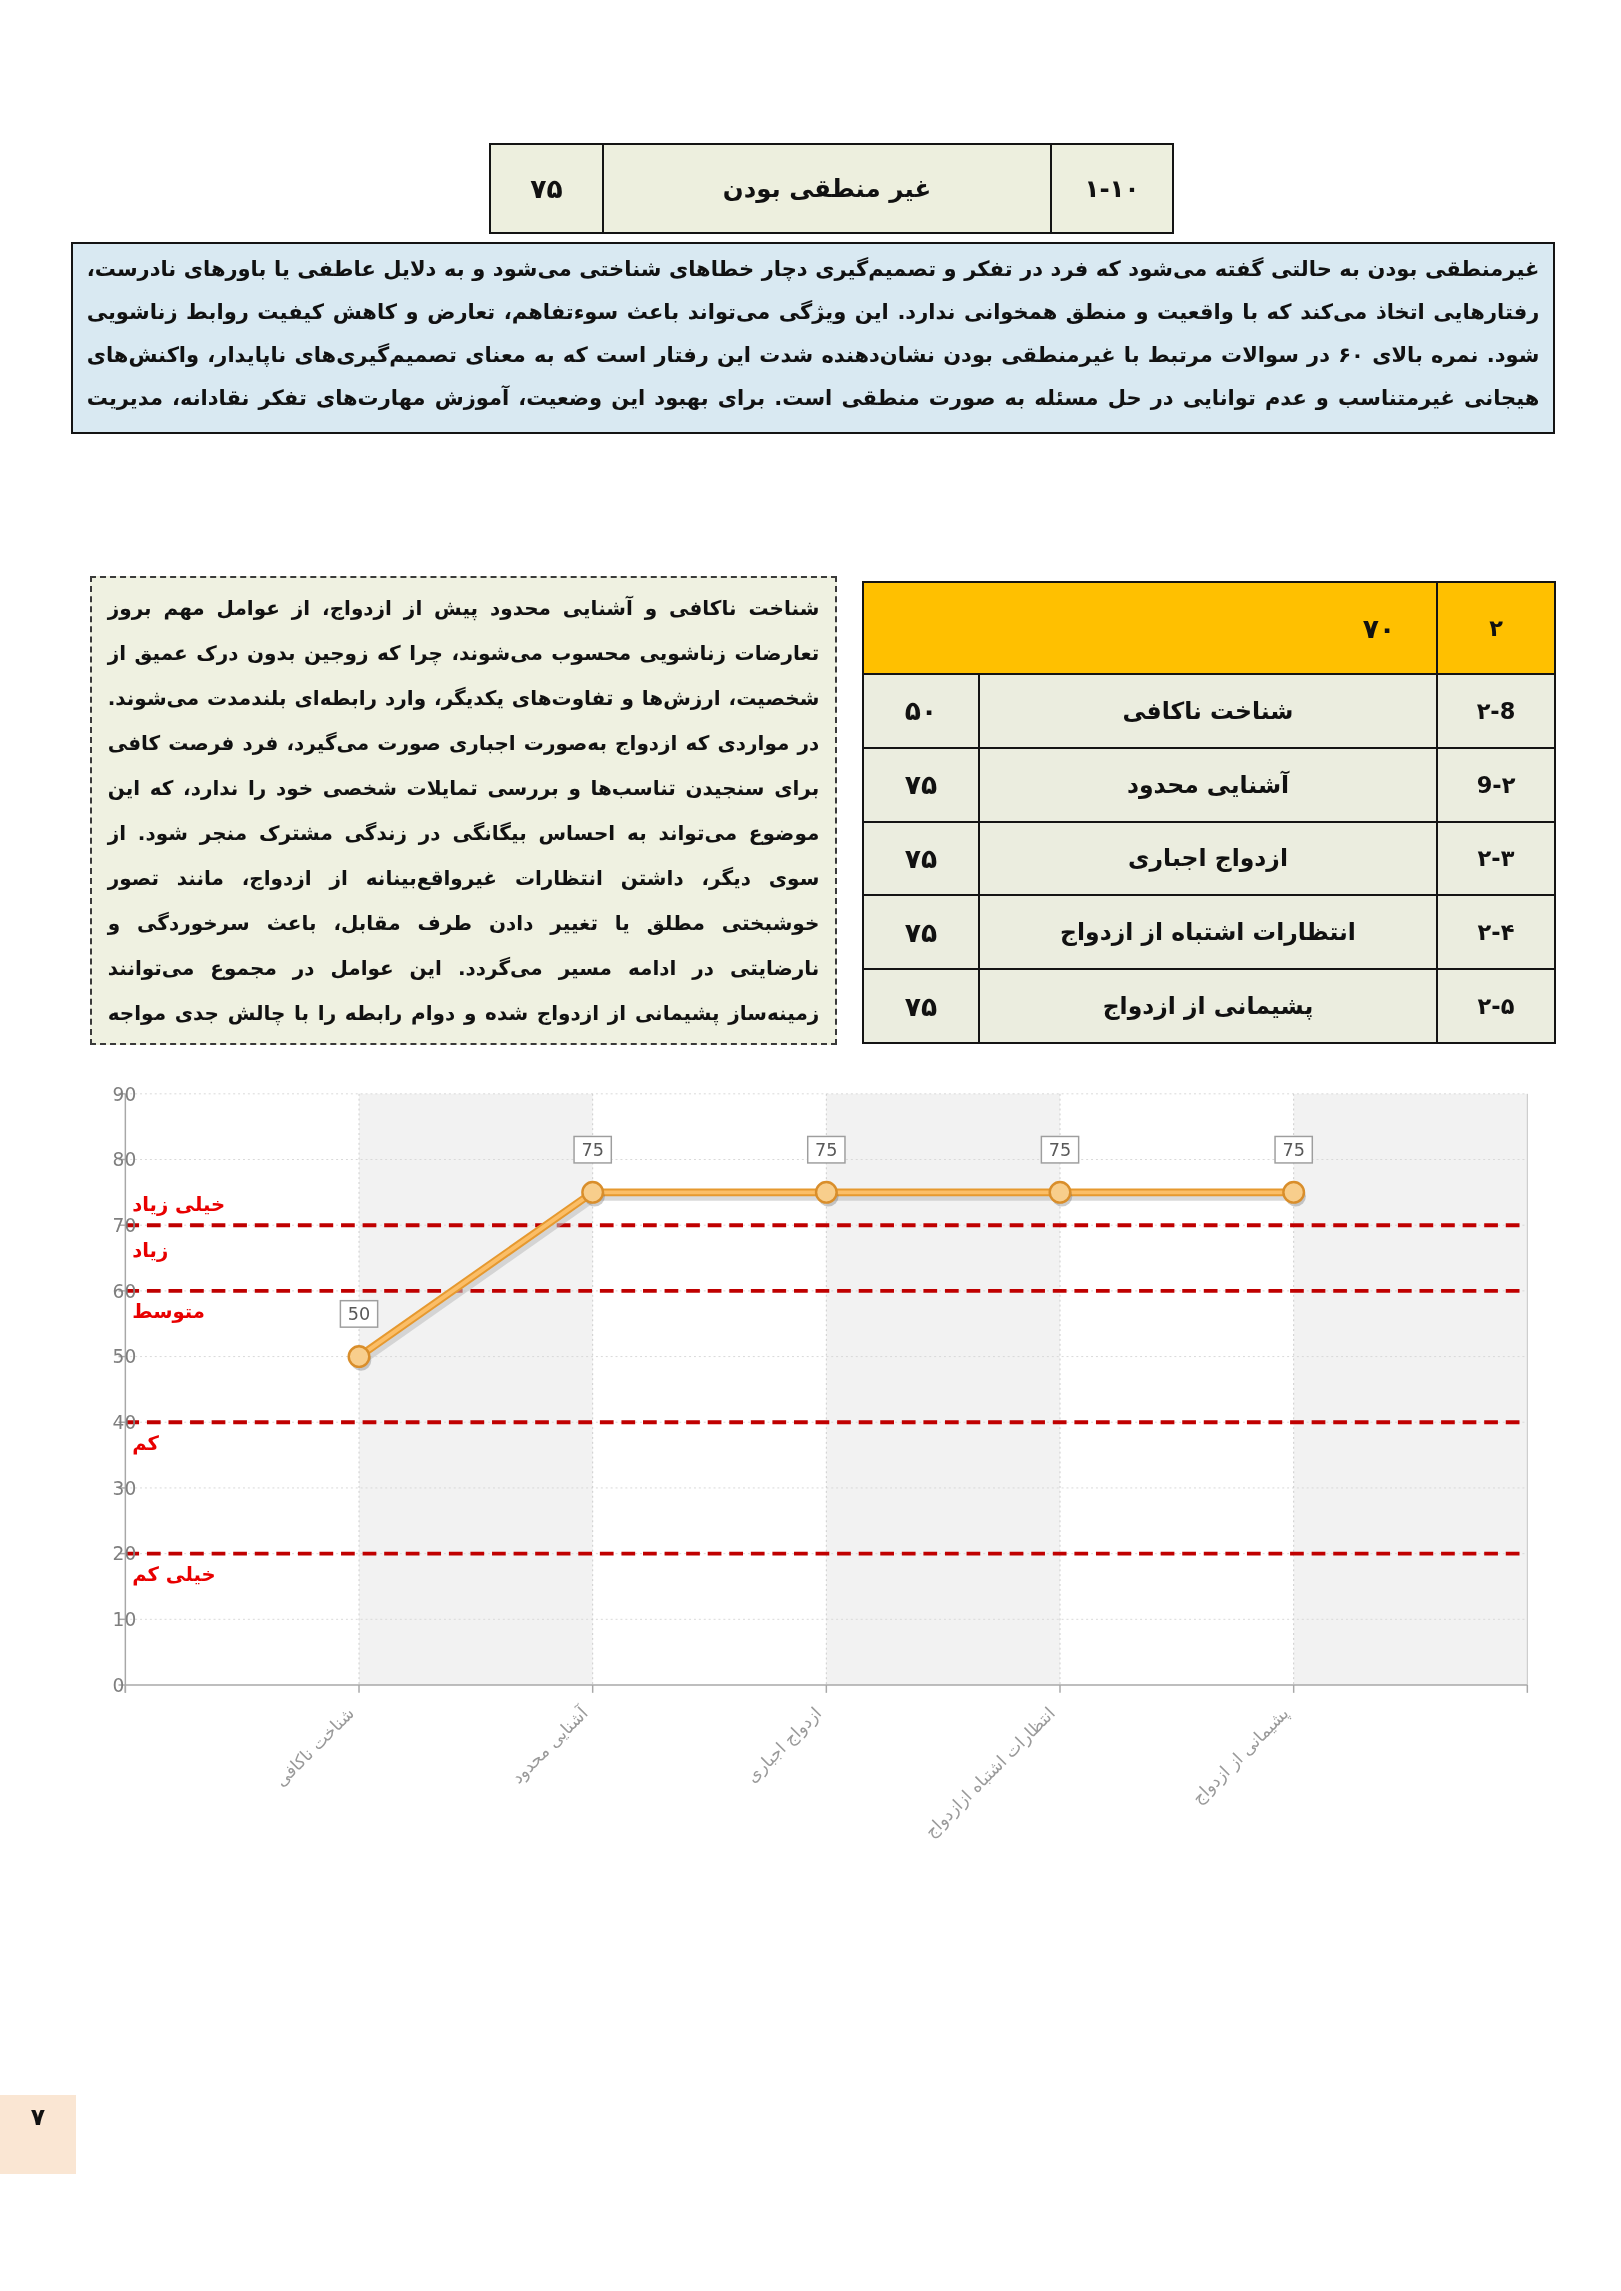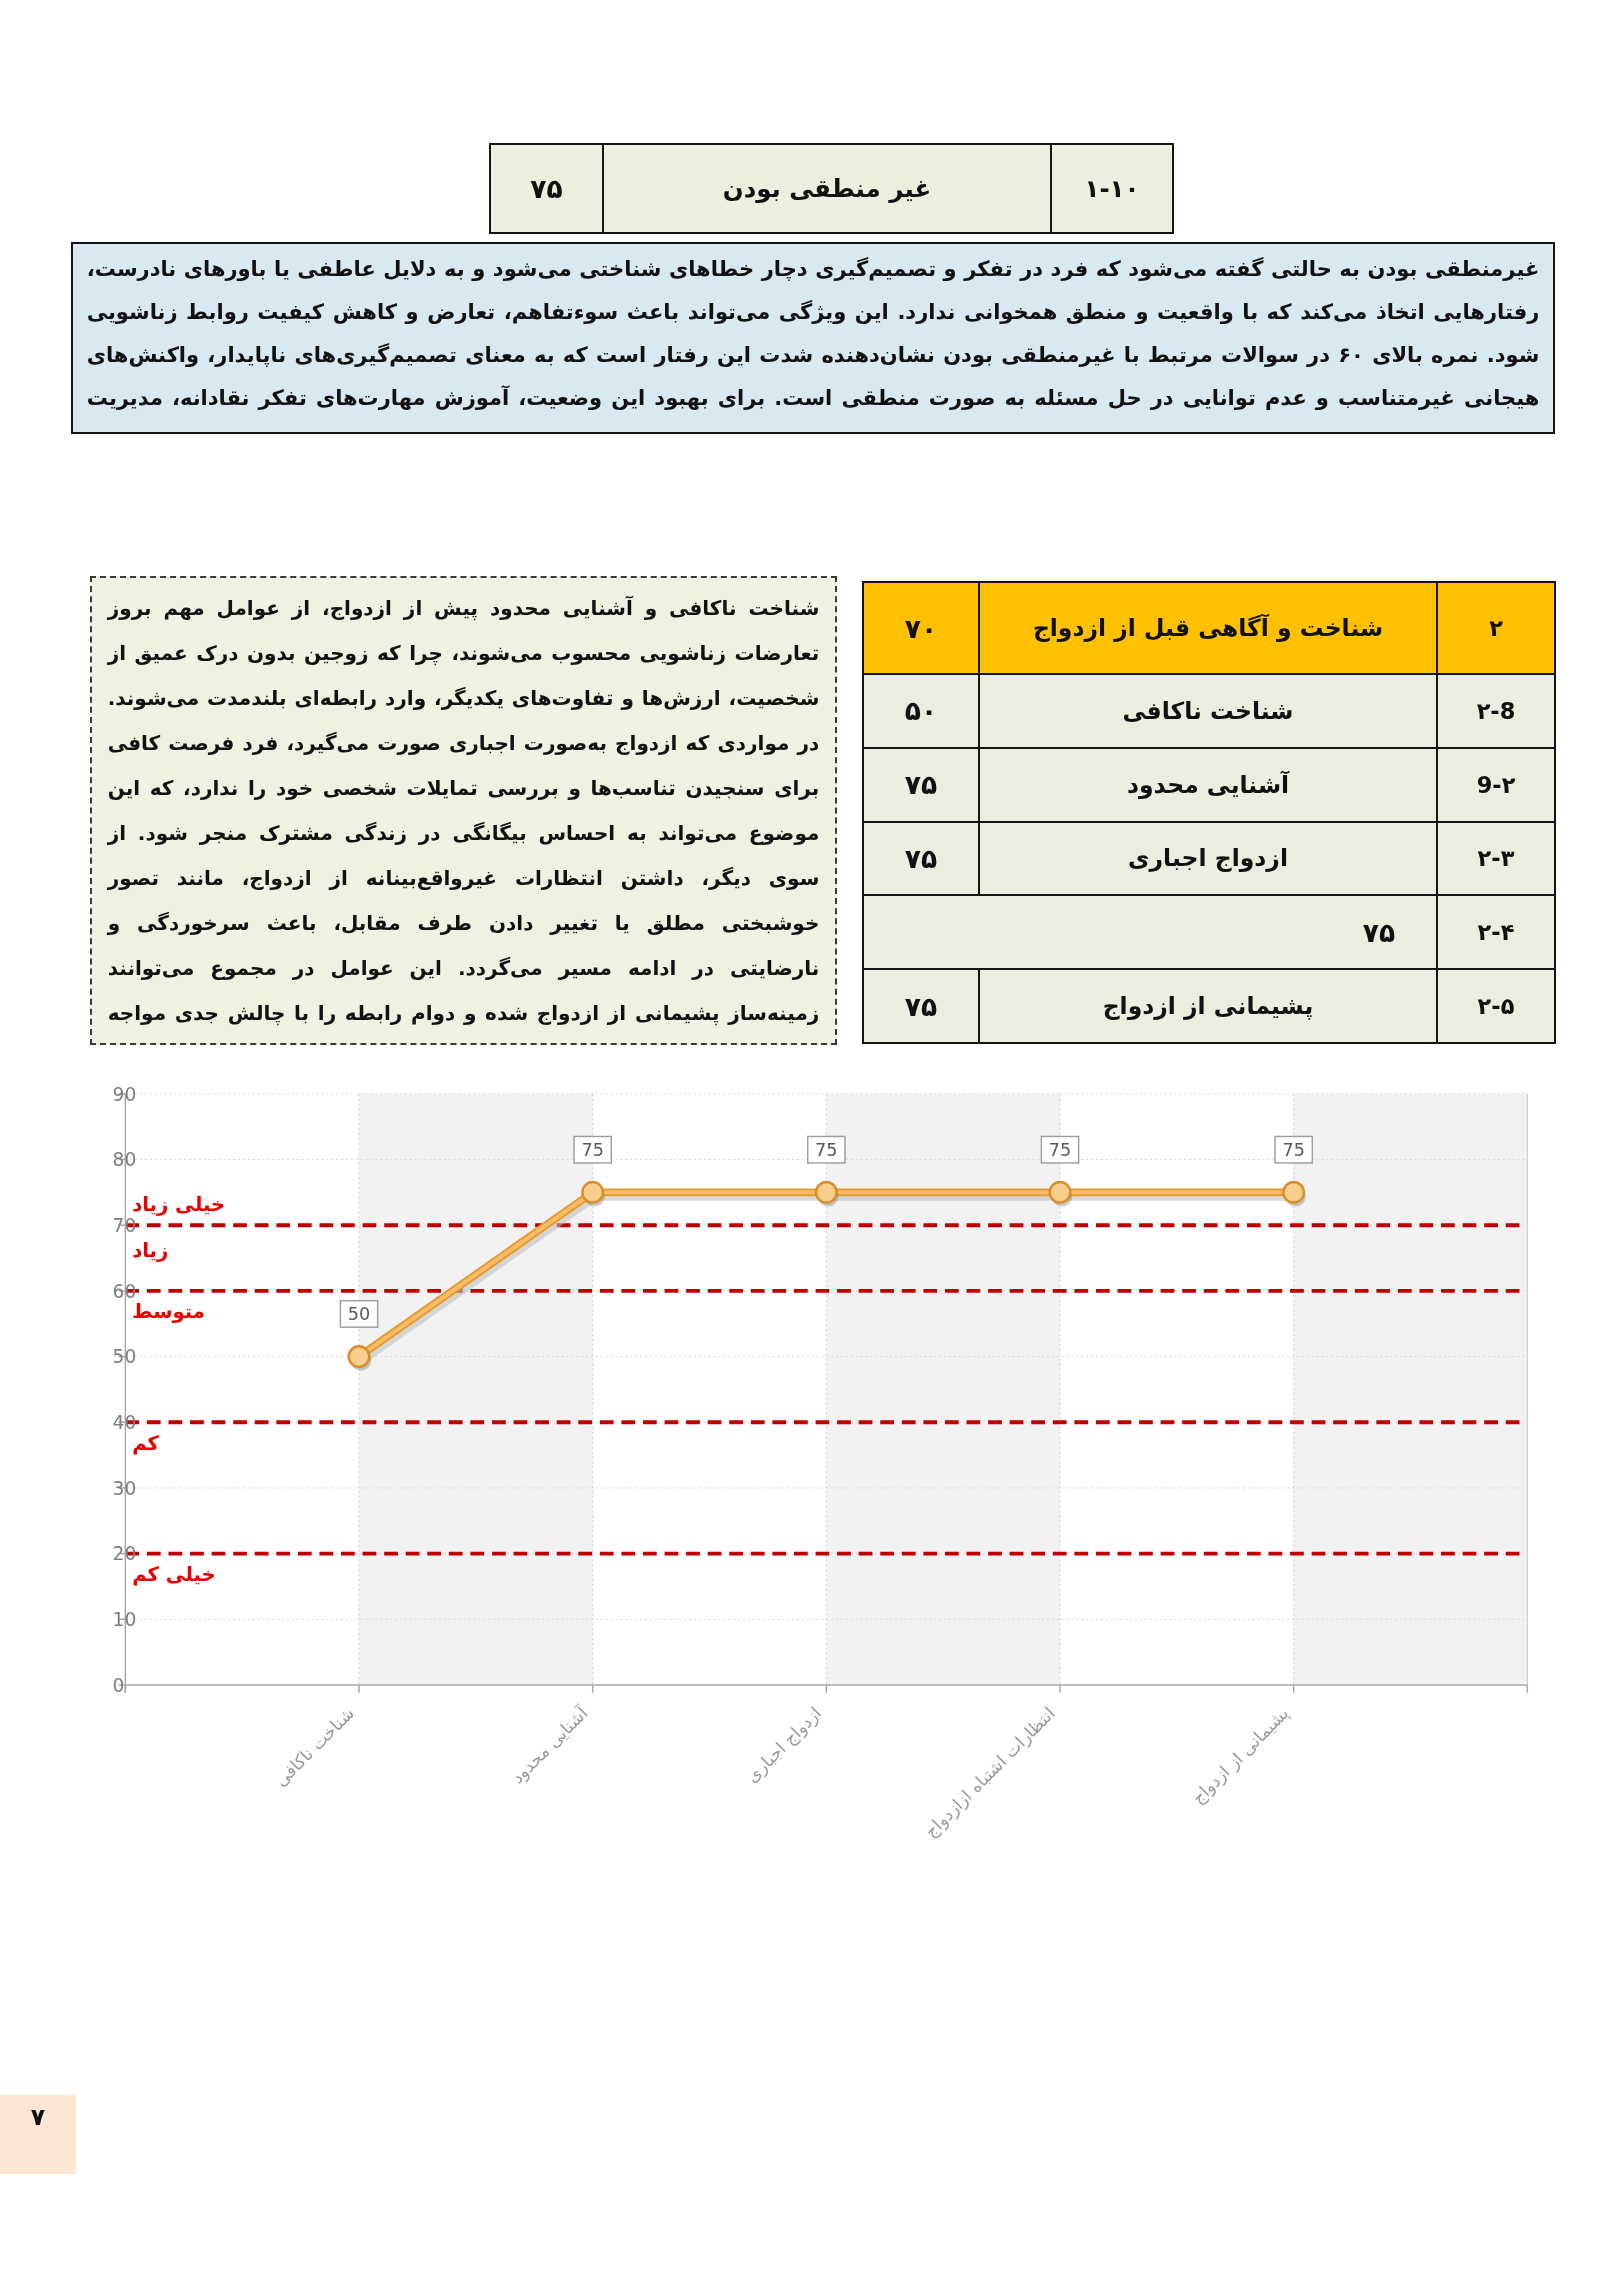--- a/index.html
+++ b/index.html
@@ -63,40 +63,40 @@
     <p>غیرمنطقی بودن به حالتی گفته می‌شود که فرد در تفکر و تصمیم‌گیری دچار خطاهای شناختی می‌شود و به دلایل عاطفی یا باورهای نادرست، رفتارهایی اتخاذ می‌کند که با واقعیت و منطق همخوانی ندارد. این ویژگی می‌تواند باعث سوءتفاهم، تعارض و کاهش کیفیت روابط زناشویی شود. نمره بالای ۶۰ در سوالات مرتبط با غیرمنطقی بودن نشان‌دهنده شدت این رفتار است که به معنای تصمیم‌گیری‌های ناپایدار، واکنش‌های هیجانی غیرمتناسب و عدم توانایی در حل مسئله به صورت منطقی است. برای بهبود این وضعیت، آموزش مهارت‌های تفکر نقادانه، مدیریت هیجان و استفاده از راهکارهای حل تعارض موثر بسیار مفید است و به ارتقای روابط کمک می‌کند</p>
   </div>
 
   <div class="analysis-box">
     <p>شناخت ناکافی و آشنایی محدود پیش از ازدواج، از عوامل مهم بروز تعارضات زناشویی محسوب می‌شوند، چرا که زوجین بدون درک عمیق از شخصیت، ارزش‌ها و تفاوت‌های یکدیگر، وارد رابطه‌ای بلندمدت می‌شوند. در مواردی که ازدواج به‌صورت اجباری صورت می‌گیرد، فرد فرصت کافی برای سنجیدن تناسب‌ها و بررسی تمایلات شخصی خود را ندارد، که این موضوع می‌تواند به احساس بیگانگی در زندگی مشترک منجر شود. از سوی دیگر، داشتن انتظارات غیرواقع‌بینانه از ازدواج، مانند تصور خوشبختی مطلق یا تغییر دادن طرف مقابل، باعث سرخوردگی و نارضایتی در ادامه مسیر می‌گردد. این عوامل در مجموع می‌توانند زمینه‌ساز پشیمانی از ازدواج شده و دوام رابطه را با چالش جدی مواجه کنند</p>
   </div>
 
   <div class="cat-table">
     <div class="cat-row header">
       <div class="cell c-code">۲</div>
-      <div class="cell c-title">شناخت و آگاهی قبل از ازدواج</div>
       <div class="cell c-score">۷۰</div>
     </div>
     <div class="cat-row">
       <div class="cell c-code">۲-8</div>
       <div class="cell c-title">شناخت ناکافی</div>
       <div class="cell c-score">۵۰</div>
     </div>
     <div class="cat-row">
       <div class="cell c-code">9-۲</div>
       <div class="cell c-title">آشنایی محدود</div>
       <div class="cell c-score">۷۵</div>
     </div>
     <div class="cat-row">
       <div class="cell c-code">۲-۳</div>
       <div class="cell c-title">ازدواج اجباری</div>
       <div class="cell c-score">۷۵</div>
     </div>
     <div class="cat-row">
       <div class="cell c-code">۲-۴</div>
+      <div class="cell c-title">انتظارات اشتباه از ازدواج</div>
       <div class="cell c-score">۷۵</div>
     </div>
     <div class="cat-row">
       <div class="cell c-code">۲-۵</div>
       <div class="cell c-title">پشیمانی از ازدواج</div>
       <div class="cell c-score">۷۵</div>
     </div>
   </div>
 
   <div class="chart-wrap">

